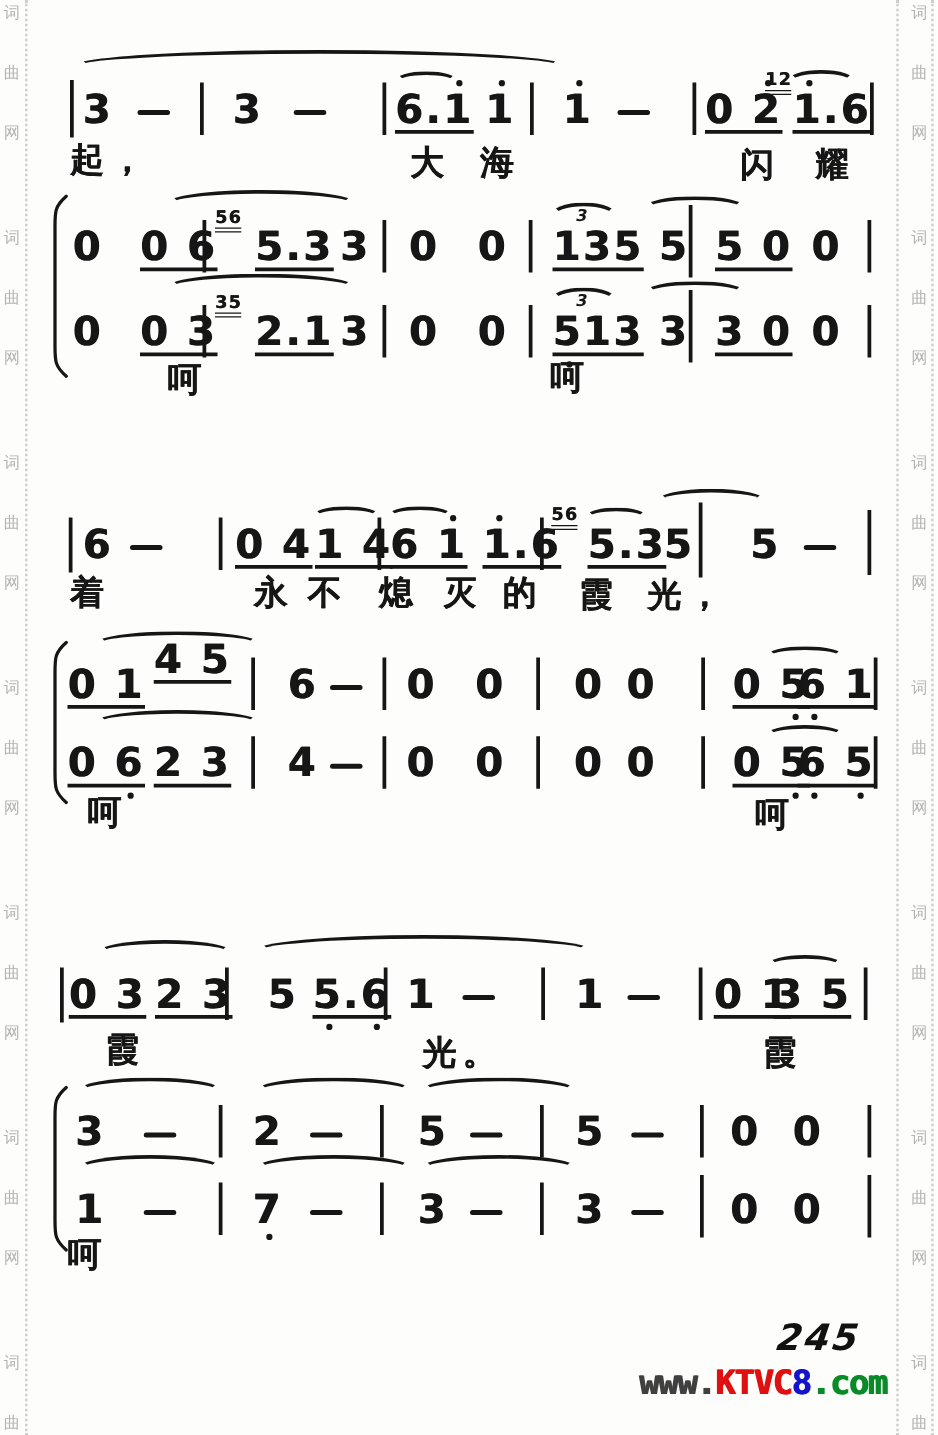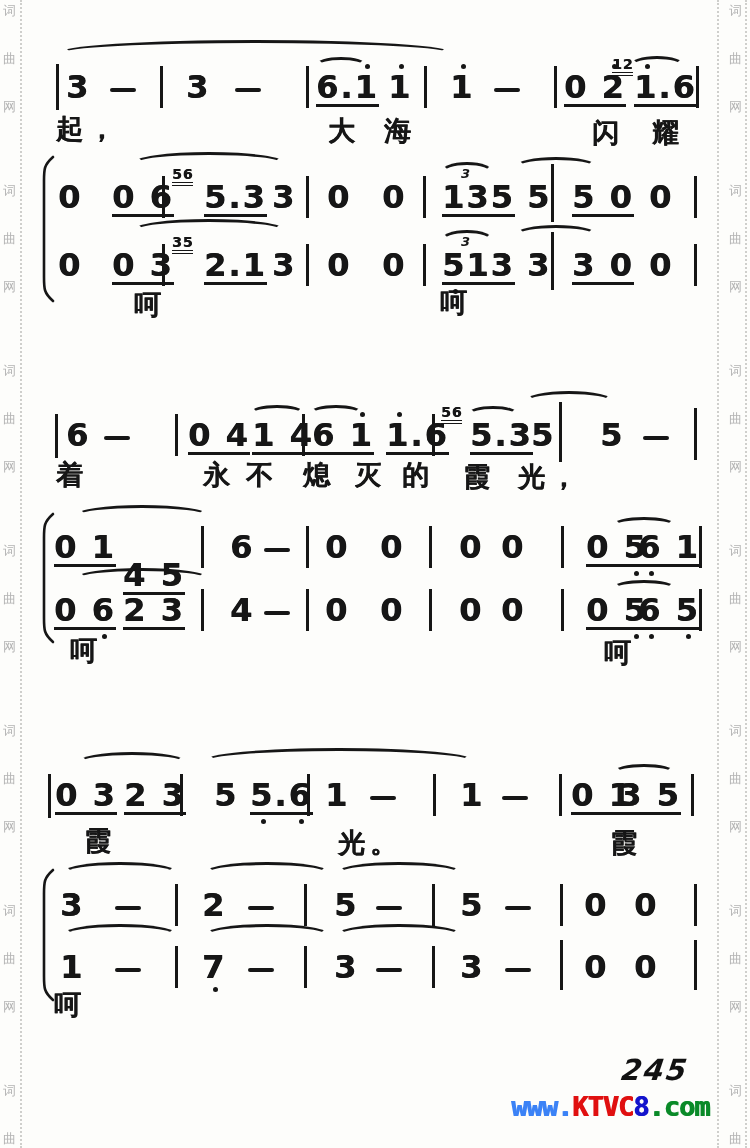--- a/index.html
+++ b/index.html
@@ -31,21 +31,21 @@
        transform:skewX(-8deg);letter-spacing:2px;}
   .watermark{position:absolute;font-family:"DejaVu Sans Mono",monospace;font-weight:700;
        font-size:27px;letter-spacing:-1px;white-space:pre;}
   .watermark span{text-shadow:1px 0 0 currentColor;}
 </style>
 </head>
 <body>
 
 <div class="page">
   <div class="pagenum" style="left: 622px; top: 1053px;">245</div>
-  <div class="watermark" style="left: 511px; top: 1091px;"><span style="color: #3b82f6;">www.</span><span style="color: rgb(224, 16, 16);">KTVC</span><span style="color: rgb(20, 20, 204);">8</span><span style="color: rgb(10, 138, 40);">.com</span></div>
+  <div class="watermark" style="left: 511px; top: 1091px;"><span style="color: #404040;">www.</span><span style="color: rgb(224, 16, 16);">KTVC</span><span style="color: rgb(20, 20, 204);">8</span><span style="color: rgb(10, 138, 40);">.com</span></div>
 <div class="vdash" style="left: 20px;"></div>
     <div class="vdash" style="left: 717px;"></div>
     <div class="vdash" style="left: 745px;"></div>
     <div class="side-char" style="color: rgb(180, 180, 180); left: 3px; top: 4px;">词</div>
     <div class="side-char" style="color: rgb(180, 180, 180); left: 729px; top: 4px;">词</div>
     <div class="side-char" style="color: rgb(180, 180, 180); left: 3px; top: 52px;">曲</div>
     <div class="side-char" style="color: rgb(180, 180, 180); left: 729px; top: 52px;">曲</div>
     <div class="side-char" style="color: rgb(180, 180, 180); left: 3px; top: 100px;">网</div>
     <div class="side-char" style="color: rgb(180, 180, 180); left: 729px; top: 100px;">网</div>
     <div class="side-char" style="color: rgb(180, 180, 180); left: 3px; top: 184px;">词</div>
@@ -182,21 +182,21 @@
     <div class="bar" style="left: 694px; top: 408px; height: 52px;"></div>
     <div class="lyric" style="left: 56px; top: 460px;">着</div>
     <div class="lyric" style="left: 203px; top: 460px;">永</div>
     <div class="lyric" style="left: 246px; top: 460px;">不</div>
     <div class="lyric" style="left: 303px; top: 460px;">熄</div>
     <div class="lyric" style="left: 354px; top: 460px;">灭</div>
     <div class="lyric" style="left: 402px; top: 460px;">的</div>
     <div class="lyric" style="left: 463px; top: 462px;">霞</div>
     <div class="lyric" style="left: 518px; top: 462px;">光，</div>
     <span class="tok ul" style="left: 54px; top: 532px;"><span class="ch">0</span><span class="ch">&nbsp;</span><span class="ch">1</span></span>
-    <span class="tok ul" style="left: 123px; top: 560px;"><span class="ch">4</span><span class="ch">&nbsp;</span><span class="ch">5</span></span>
+    <span class="tok ul" style="left: 123px; top: 512px;"><span class="ch">4</span><span class="ch">&nbsp;</span><span class="ch">5</span></span>
     <div class="bar" style="left: 201px; top: 526px; height: 42px;"></div>
     <span class="tok" style="left: 230px; top: 532px;"><span class="ch">6</span></span>
     <div class="dash" style="left: 264px; top: 548px; width: 26px;"></div>
     <div class="bar" style="left: 306px; top: 526px; height: 42px;"></div>
     <span class="tok" style="left: 325px; top: 532px;"><span class="ch">0</span></span>
     <span class="tok" style="left: 380px; top: 532px;"><span class="ch">0</span></span>
     <div class="bar" style="left: 429px; top: 526px; height: 42px;"></div>
     <span class="tok" style="left: 459px; top: 532px;"><span class="ch">0</span></span>
     <span class="tok" style="left: 501px; top: 532px;"><span class="ch">0</span></span>
     <div class="bar" style="left: 561px; top: 526px; height: 42px;"></div>

